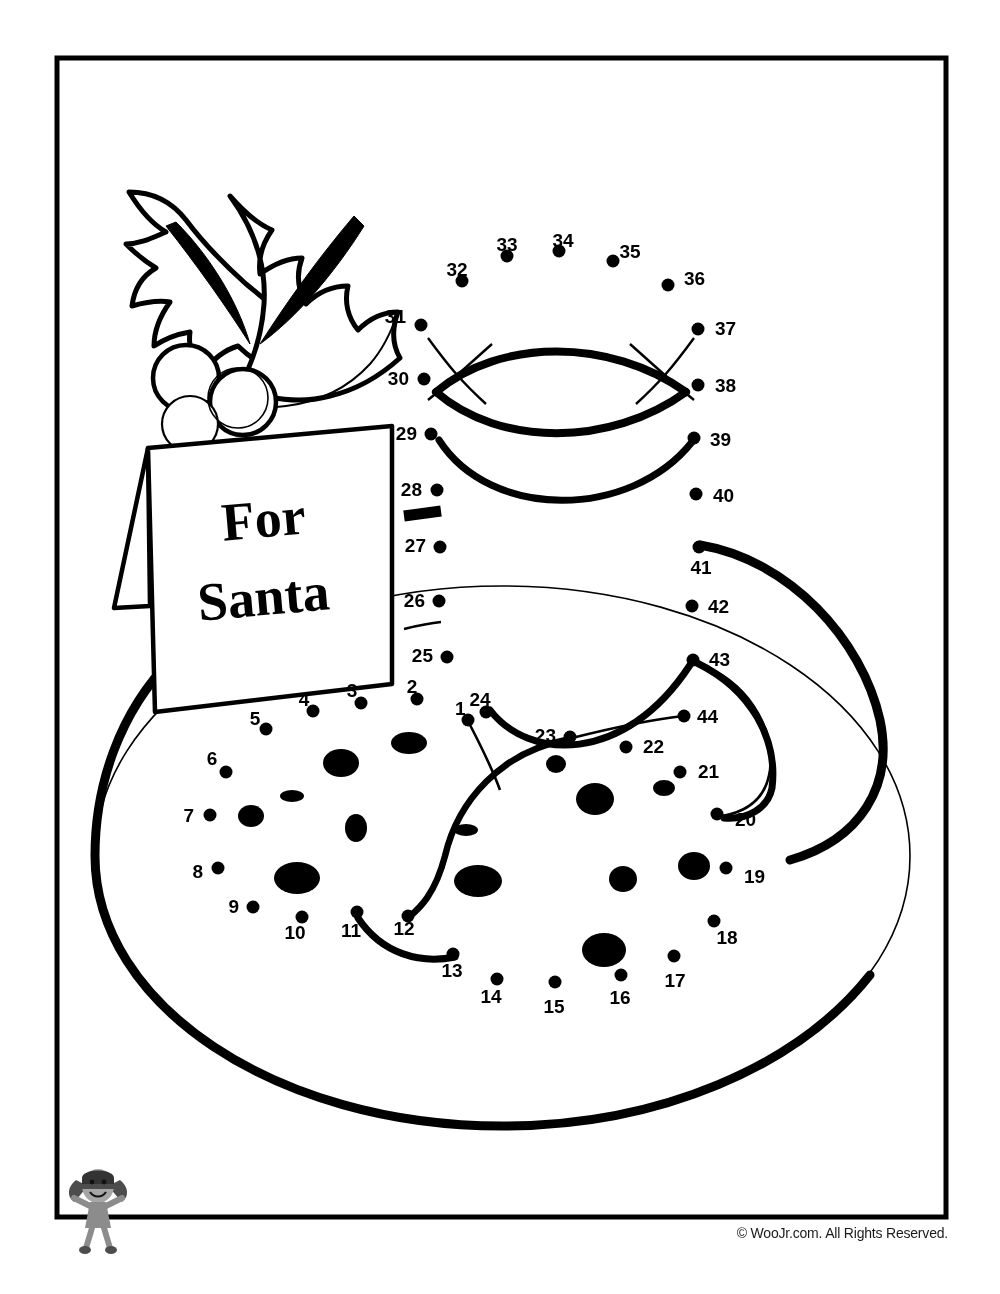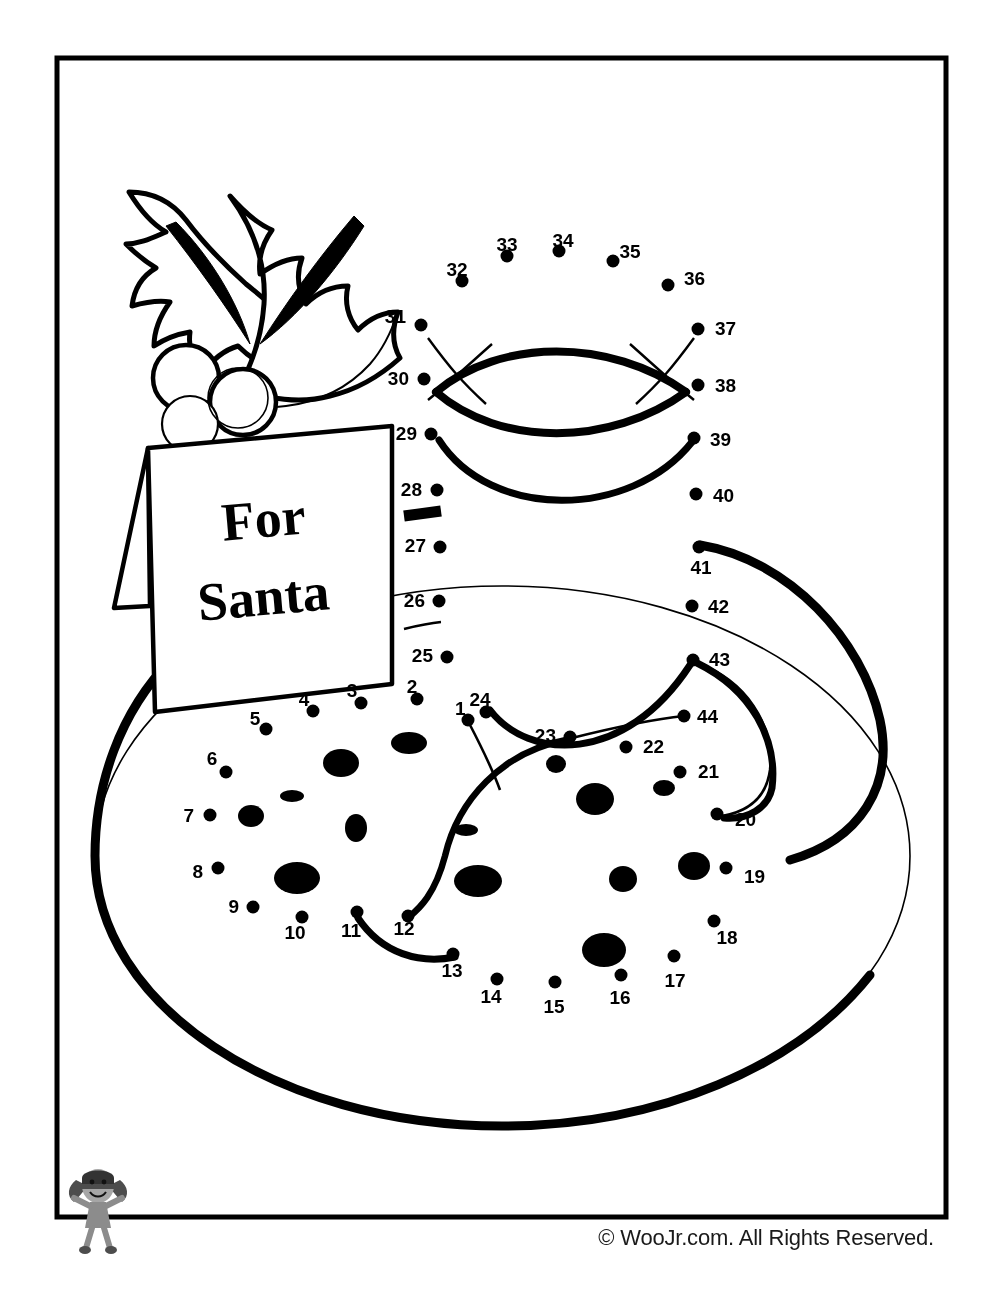--- a/index.html
+++ b/index.html
@@ -20,24 +20,24 @@
   }
   #art {
     position: absolute;
     left: 0;
     top: 0;
     width: 1000px;
     height: 1294px;
   }
   .credit {
     position: absolute;
-    right: 66px;
+    right: 52px;
     top: 1225px;
     font-family: "Liberation Sans", sans-serif;
-    font-size: 22px;
+    font-size: 14px;
     color: #1a1a1a;
     letter-spacing: -0.2px;
     white-space: nowrap;
   }
 </style>
 </head>
 <body>
 
 <div id="page">
 

